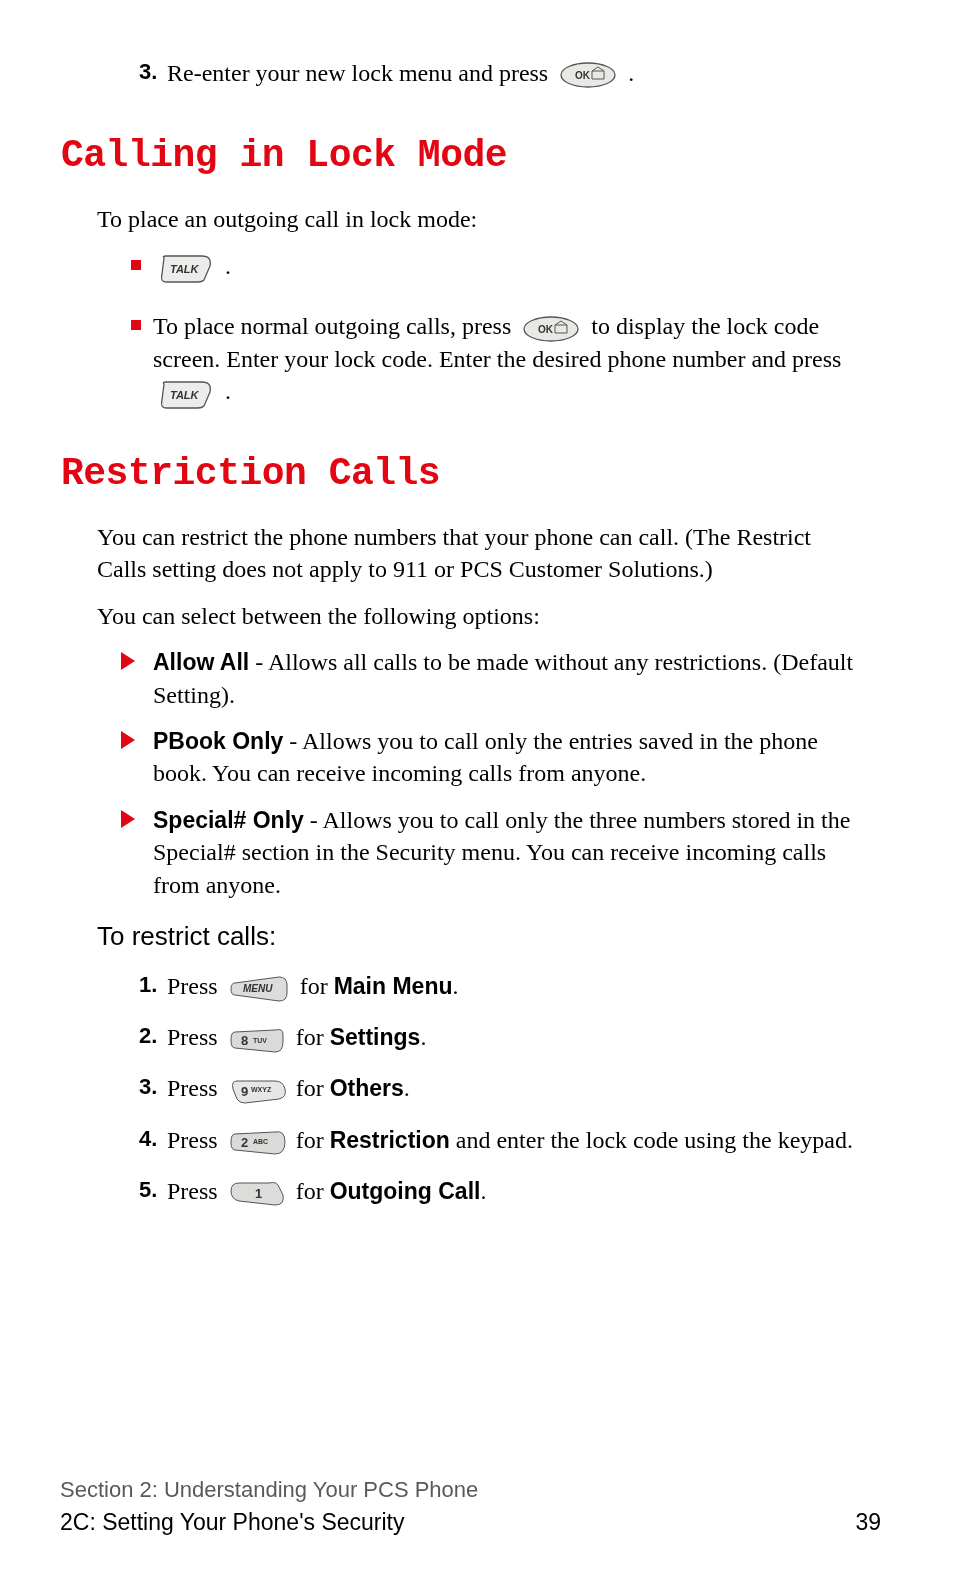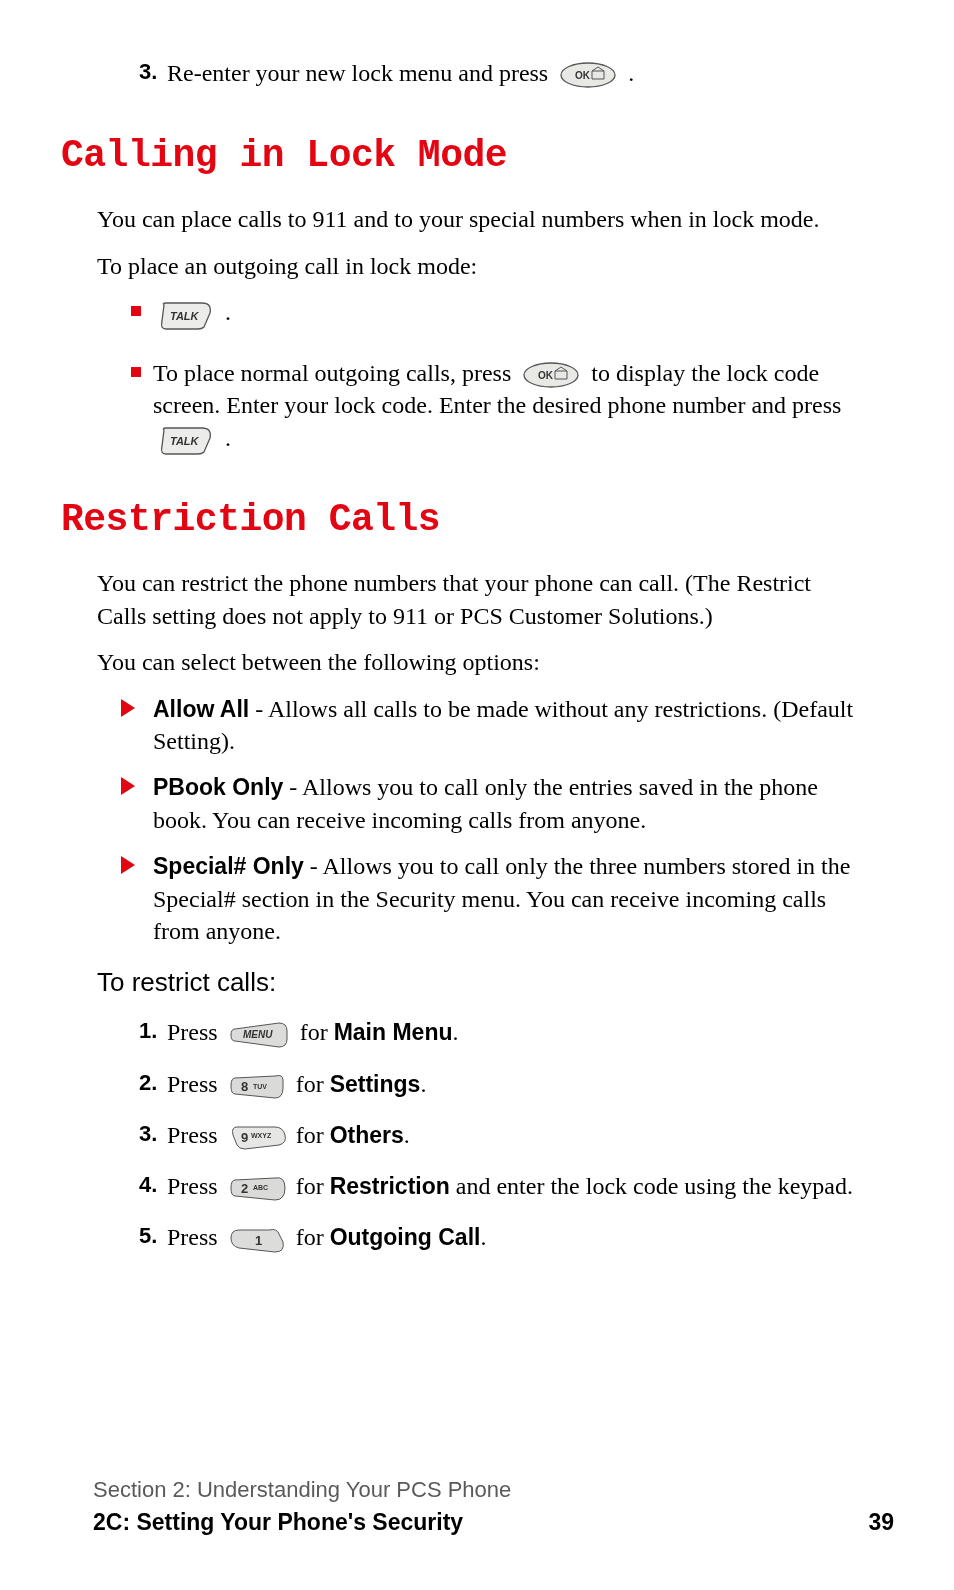--- a/index.html
+++ b/index.html
@@ -137,36 +137,35 @@
     vertical-align: middle;
     width: 56px;
     height: 28px;
     margin: 0 5px;
     position: relative;
   }
   .key-num svg { display: block; }
   .footer {
     position: absolute;
     left: 60px;
-    right: 60px;
+    right: 73px;
     bottom: 54px;
-    margin-left: 33px;
   }
   .footer-top {
     font-family: Arial, Helvetica, sans-serif;
     font-size: 22px;
     color: #5a5a5a;
     margin-bottom: 6px;
   }
   .footer-bottom {
     display: flex;
     justify-content: space-between;
     font-family: "Arial Narrow", Arial, Helvetica, sans-serif;
     font-stretch: condensed;
-    font-weight: 700;
+    font-weight: 400;
     font-size: 23px;
     color: #000;
   }
 </style>
 </head>
 <body>
 
 <div class="page">
   <div class="content body-txt">
 
@@ -180,21 +179,20 @@
             <text x="16" y="18" font-family="Arial" font-size="10" font-weight="700" fill="#333">OK</text>
             <path d="M33 10 L45 10 L45 18 L33 18 Z M33 10 L39 6 L45 10" fill="none" stroke="#555" stroke-width="1"></path>
           </svg>
         </span>
         <span>.</span>
       </li>
     </ol>
 
     <h2 class="section-heading">Calling in Lock Mode</h2>
 
-    <p class="para">You can place calls to 911 and to your special numbers when in lock mode.</p>
     <p class="para">To place an outgoing call in lock mode:</p>
 
     <ul class="red-square">
       <li>
         <span class="key">
           <svg width="56" height="32" viewBox="0 0 56 32">
             <path d="M6 6 Q4 4 8 4 L44 4 Q54 4 52 14 L46 28 Q44 30 40 30 L8 30 Q2 30 4 22 Z" fill="#ececea" stroke="#555" stroke-width="1.3"></path>
             <text x="12" y="21" font-family="Arial" font-size="11" font-style="italic" font-weight="700" fill="#333">TALK</text>
           </svg>
         </span>

